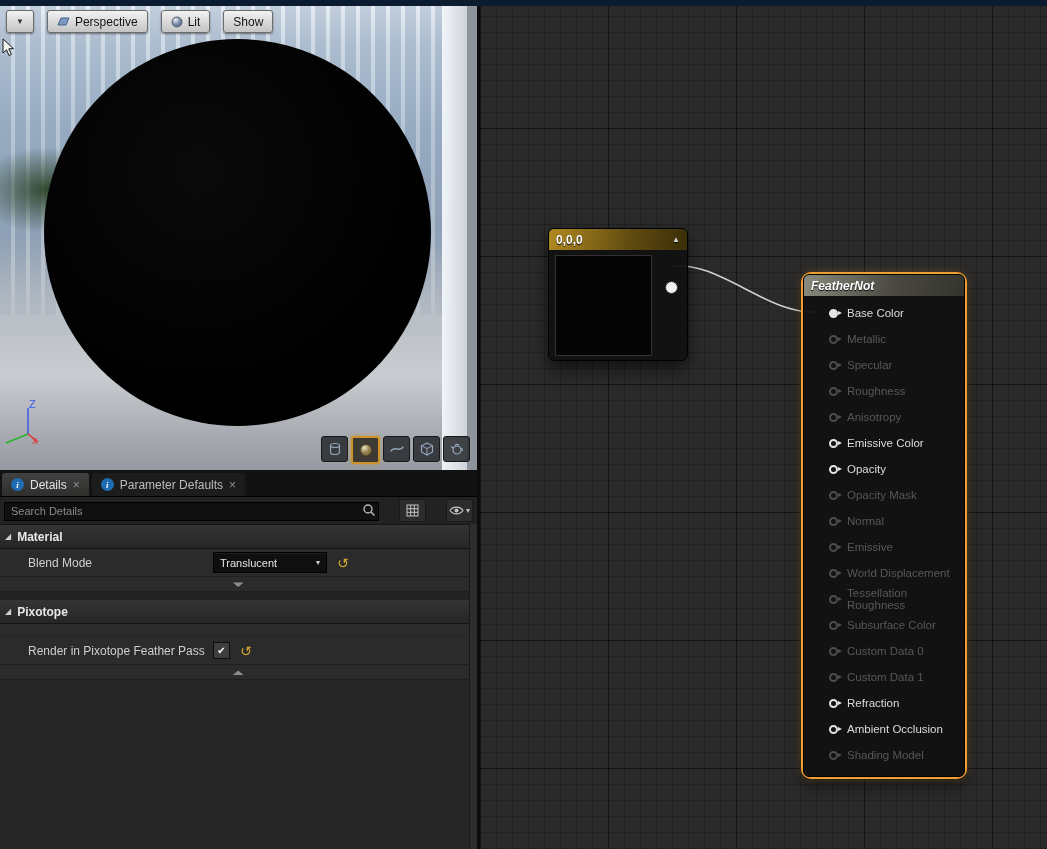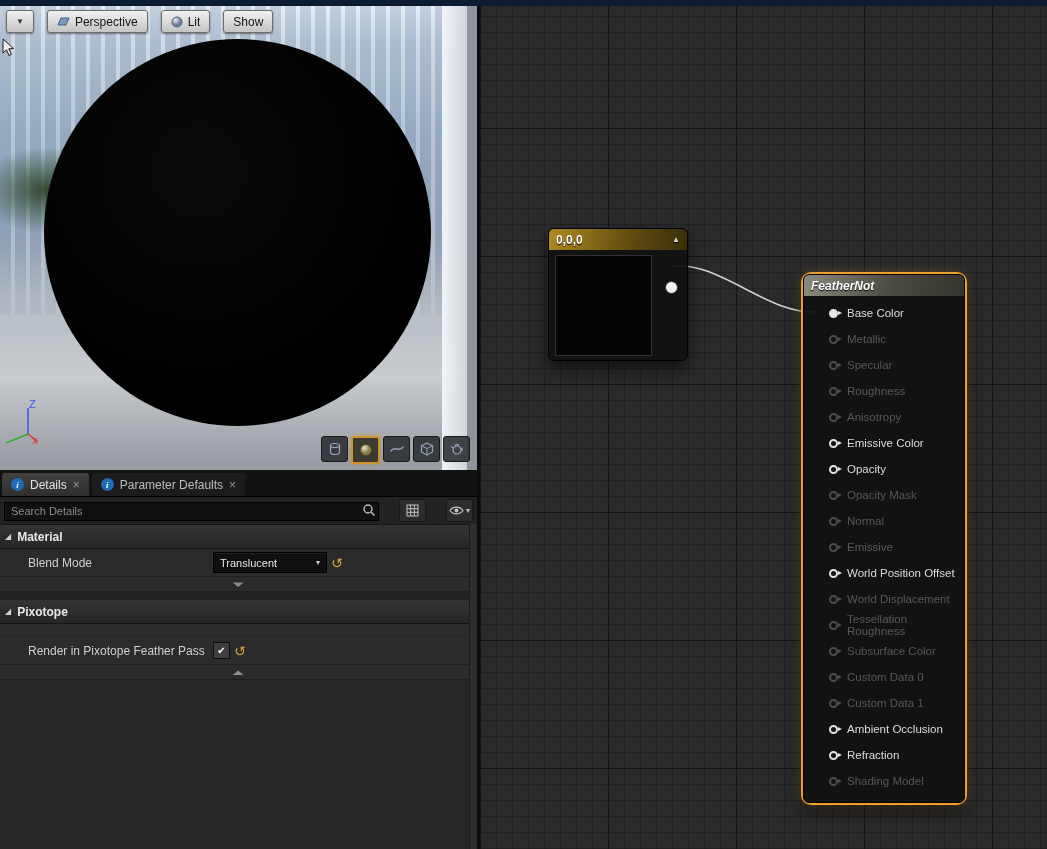--- a/index.html
+++ b/index.html
@@ -70,21 +70,21 @@
   .iconbtn{width:25px;height:21px;display:flex;align-items:center;justify-content:center;gap:2px;
     background:#2c2c2c;border:1px solid #1a1a1a;border-radius:2px;}
   .iconbtn .caret{font-size:8px;color:#c0c0c0;}
 
   .section-header{height:23px;display:flex;align-items:center;gap:6px;padding-left:5px;
     background:linear-gradient(180deg,#343434,#262626);border-bottom:1px solid #141414;
     font-size:12px;font-weight:bold;color:#e8e8e8;}
   .section-header .expander{font-size:8px;color:#d0d0d0;}
   .prop-row{height:27px;background:#2b2b2b;border-bottom:1px solid #1f1f1f;position:relative;display:flex;align-items:center;}
   .prop-label{padding-left:28px;font-size:12px;color:#cfcfcf;}
-  .prop-control{position:absolute;left:213px;display:flex;align-items:center;gap:4px;}
+  .prop-control{position:absolute;left:213px;display:flex;align-items:center;gap:10px;}
   .dropdown{width:100px;height:19px;background:#0f0f0f;border:1px solid #000;display:flex;align-items:center;
     justify-content:space-between;padding:0 6px;font-size:11px;color:#e4e4e4;
     box-shadow:inset 0 1px 0 rgba(255,255,255,.07);}
   .dropdown .caret{font-size:8px;color:#cfcfcf;}
   .reset{color:#d8a930;font-size:14px;line-height:1;}
   .checkbox{width:15px;height:15px;background:#3e3e3e;border:1px solid #0e0e0e;display:flex;
     align-items:center;justify-content:center;color:#fff;font-size:10px;}
   .collapse-row{height:14px;background:#2b2b2b;border-bottom:1px solid #1f1f1f;display:flex;
     align-items:center;justify-content:center;color:#8d8d8d;}
   .collapse-row span{font-size:9px;transform:scaleX(2.4);display:inline-block;}
@@ -386,52 +386,48 @@
     <span class="pin-label">Opacity Mask</span>
   </div>
             <div class="pin-row pin-inactive">
     <span class="pin-icon"></span>
     <span class="pin-label">Normal</span>
   </div>
             <div class="pin-row pin-inactive">
     <span class="pin-icon"></span>
     <span class="pin-label">Emissive</span>
   </div>
+            <div class="pin-row pin-inactive">
+    <span class="pin-icon"></span>
+    <span class="pin-label">World Displacement</span>
+  </div>
+            <div class="pin-row pin-inactive">
+    <span class="pin-icon"></span>
+    <span class="pin-label">Tessellation Roughness</span>
+  </div>
+            <div class="pin-row pin-inactive">
+    <span class="pin-icon"></span>
+    <span class="pin-label">Subsurface Color</span>
+  </div>
+            <div class="pin-row pin-inactive">
+    <span class="pin-icon"></span>
+    <span class="pin-label">Custom Data 0</span>
+  </div>
+            <div class="pin-row pin-inactive">
+    <span class="pin-icon"></span>
+    <span class="pin-label">Custom Data 1</span>
+  </div>
             <div class="pin-row pin-active">
     <span class="pin-icon"></span>
-    <span class="pin-label">World Position Offset</span>
-  </div>
-            <div class="pin-row pin-inactive">
-    <span class="pin-icon"></span>
-    <span class="pin-label">World Displacement</span>
-  </div>
-            <div class="pin-row pin-inactive">
-    <span class="pin-icon"></span>
-    <span class="pin-label">Tessellation Roughness</span>
-  </div>
-            <div class="pin-row pin-inactive">
-    <span class="pin-icon"></span>
-    <span class="pin-label">Subsurface Color</span>
-  </div>
-            <div class="pin-row pin-inactive">
-    <span class="pin-icon"></span>
-    <span class="pin-label">Custom Data 0</span>
-  </div>
-            <div class="pin-row pin-inactive">
-    <span class="pin-icon"></span>
-    <span class="pin-label">Custom Data 1</span>
+    <span class="pin-label">Refraction</span>
   </div>
             <div class="pin-row pin-active">
     <span class="pin-icon"></span>
     <span class="pin-label">Ambient Occlusion</span>
   </div>
-            <div class="pin-row pin-active">
-    <span class="pin-icon"></span>
-    <span class="pin-label">Refraction</span>
-  </div>
             <div class="pin-row pin-inactive">
     <span class="pin-icon"></span>
     <span class="pin-label">Shading Model</span>
   </div>
           </div>
       </div>
     </div>
   </div>
 </div>
 

